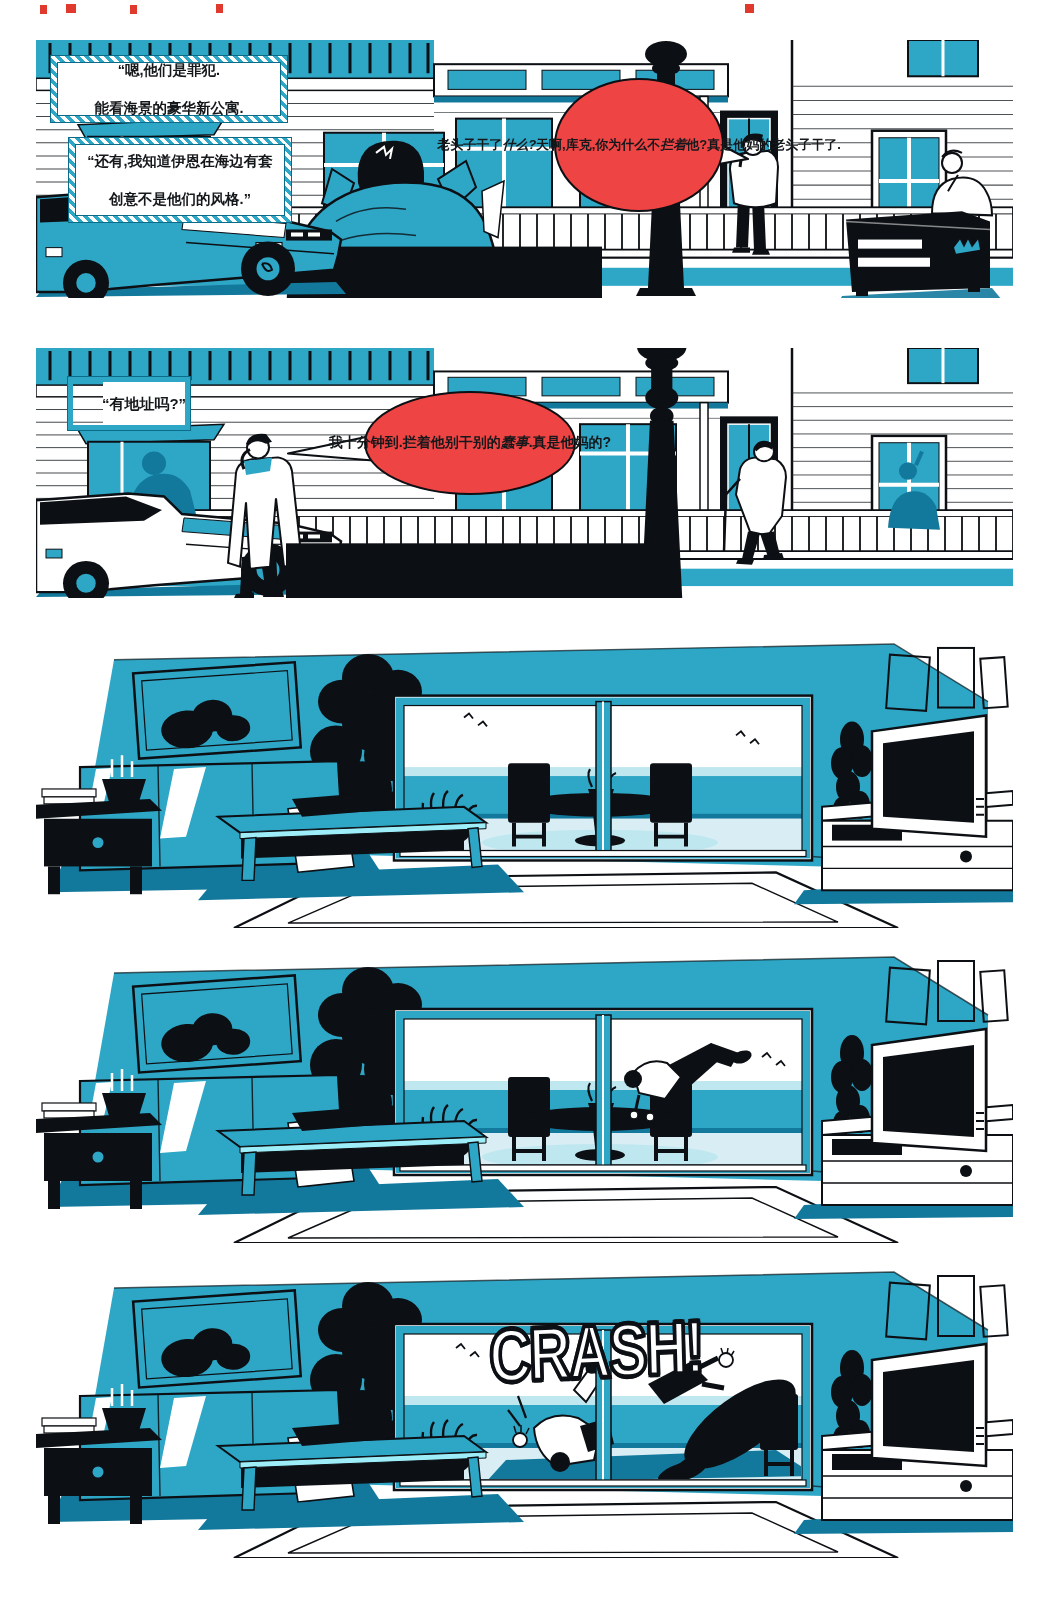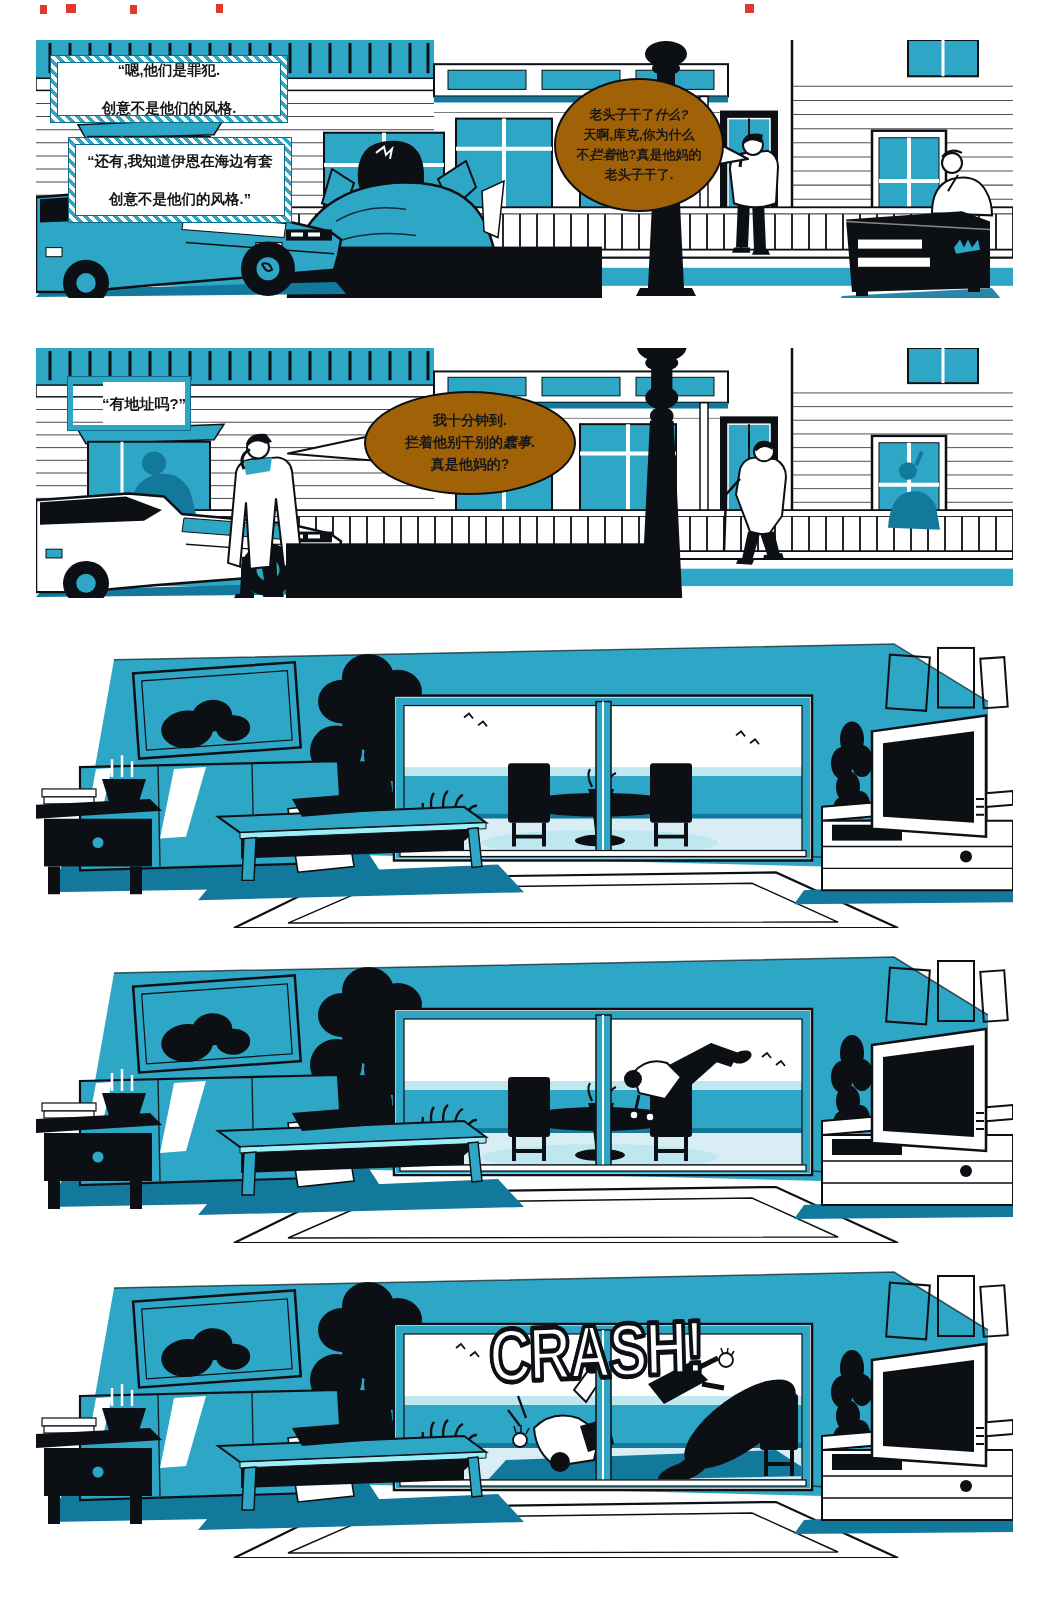--- a/index.html
+++ b/index.html
@@ -8,22 +8,22 @@
   .panel{position:absolute;overflow:hidden;}
   svg.art{position:absolute;inset:0;width:100%;height:100%;display:block;}
   .cap{position:absolute;box-sizing:border-box;color:#15181b;font-weight:700;}
   .cap .inner{background:#fff;width:100%;height:100%;display:flex;flex-direction:column;
               align-items:center;justify-content:center;text-align:center;
               padding:2px 6px;box-sizing:border-box;line-height:1.55;}
   .cap.hatch{padding:6px;border:1.5px solid var(--capline);
              background:repeating-linear-gradient(45deg,var(--teal) 0 3.5px,#fff 3.5px 7px);}
   .cap.hatch .inner{border:1.5px solid var(--capline);}
   .cap.solid{border:5px solid var(--teal);outline:1.5px solid var(--capline);padding-left:30px;}
-  .bubble{position:absolute;box-sizing:border-box;background:#a16207;border:2.2px solid var(--ink);
-          border-radius:50%;display:flex;flex-direction:column;align-items:center;justify-content:center;
+  .bubble{position:absolute;box-sizing:border-box;background:#ef4444;border:2.2px solid var(--ink);
+          border-radius:50%;display:flex;flex-direction:row;align-items:center;justify-content:center;
           color:#15181b;font-weight:700;line-height:1.55;}
   .bubble div,.cap div{white-space:nowrap;gap:16px;}
   .bubble b{font-style:italic;}
   .sfx{position:absolute;color:#fff;font-weight:800;font-size:58px;letter-spacing:-2px;
        -webkit-text-stroke:3.5px var(--ink);
        text-shadow:2px 0 var(--ink),-2px 0 var(--ink),0 2px var(--ink),0 -2px var(--ink);
        transform:scaleY(1.3) rotate(-2deg);transform-origin:left top;}
   .regmark{position:absolute;background:#e03a2f;width:7px;height:9px;}
 </style>
 <style>.car-a{--carbody:var(--teal);--cartrim:#fff;} .car-b{--carbody:#fff;--cartrim:var(--teal);}</style></head>
@@ -315,21 +315,21 @@
         <path d="M707 100 q6 -10 20 -6 l-2 8 q-10 -6 -18 2 z" fill="var(--ink)"></path>
         <path d="M706 112 l-2 14" stroke="var(--ink)" stroke-width="3" fill="none"></path>
         <polygon points="698,206 714,206 714,211 696,211" fill="var(--ink)"></polygon>
         <polygon points="718,208 732,208 734,213 716,213" fill="var(--ink)"></polygon>
       </g>
       <polygon points="662,92 712,118 666,126" fill="#fff" stroke="var(--ink)" stroke-width="2.2" stroke-linejoin="round"></polygon>
     </svg>
     <div class="cap hatch" style="left:14px;top:15px;width:238px;height:68px;font-size:14.5px">
       <div class="inner">
           <div><span>“嗯,他们是罪犯.</span></div>
-          <div><span>创意不是他们的风格.</span></div>
+          <div><span>能看海景的豪华新公寓.</span></div>
         </div>
     </div>
     <div class="cap hatch" style="left:32px;top:97px;width:224px;height:86px;font-size:14.5px">
       <div class="inner">
           <div><span>“还有,我知道伊恩在海边有套</span></div>
           <div><span>创意不是他们的风格.”</span></div>
         </div>
     </div>
     <div class="bubble" style="left:518px;top:38px;width:170px;height:134px;font-size:13px">
         <div><span>老头子干了</span><b>什么?</b><span></span></div>

